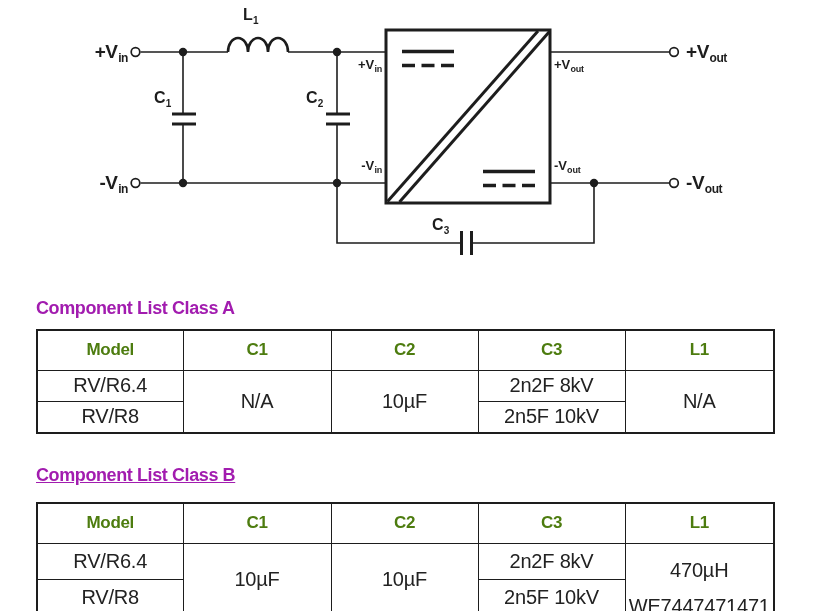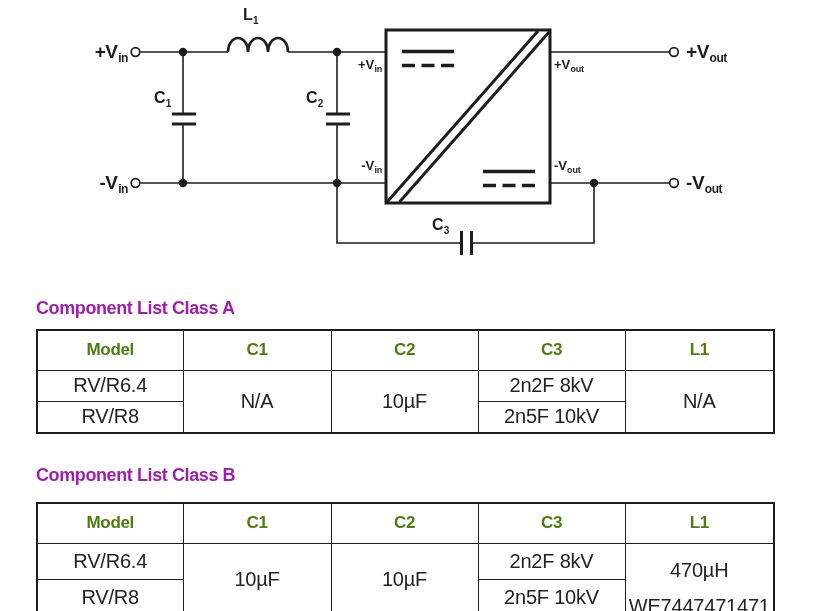--- a/index.html
+++ b/index.html
@@ -198,21 +198,21 @@
         <td>2n2F 8kV</td>
         <td rowspan="2">N/A</td>
       </tr>
       <tr class="drow2">
         <td>RV/R8</td>
         <td>2n5F 10kV</td>
       </tr>
     </tbody>
   </table>
 
-  <div class="tbl-title" style="left:36px; top:465px;">Component List Class B</div>
+  <div class="tbl-title" style="left:36px; top:465px;text-decoration:underline;">Component List Class B</div>
 
   <table class="ctable" style="left:36px; top:502px;">
     <colgroup>
       <col style="width:146px">
         <col style="width:148px">
         <col style="width:147px">
         <col style="width:147px">
         <col style="width:149px">
     </colgroup>
     <tbody>

